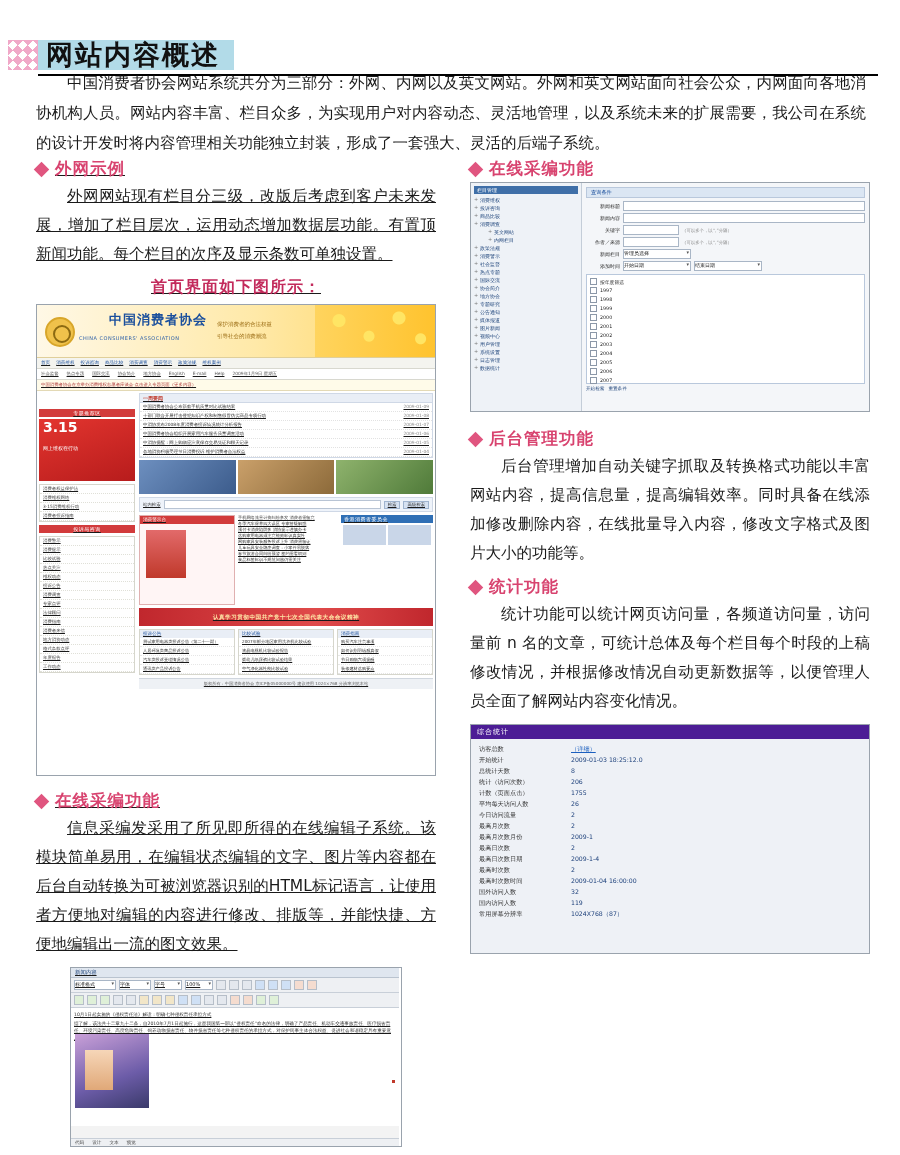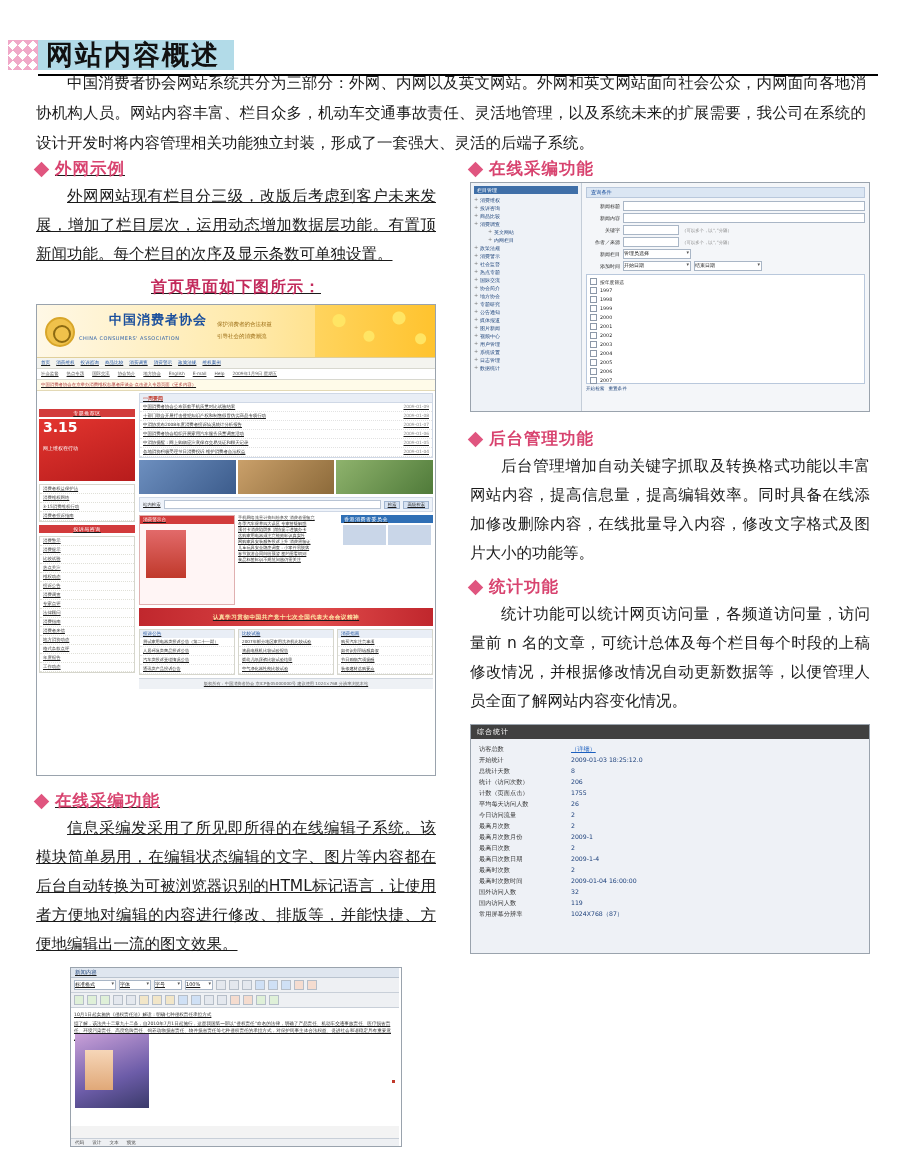--- a/index.html
+++ b/index.html
@@ -240,21 +240,21 @@
   .admin-foot {
     margin-top:2px; display:flex; gap:4px; font-size:4.6px; color:#24497e;
   }
 
   
   .stats {
     width:398px; height:228px; background:#eef1f6; font-size:6px; color:#222;
     position:relative;
   }
   .stats-title {
-    background:#404040; color:#fff; font-size:7px; padding:2px 6px; letter-spacing:1px;
+    background:#4c1d95; color:#fff; font-size:7px; padding:2px 6px; letter-spacing:1px;
   }
   .stats-rows { padding:4px 8px; }
   .st-row { display:flex; font-size:6.2px; line-height:11px; }
   .st-row .k { width:92px; color:#333; }
   .st-row .v { color:#1b3f7a; }
   .st-row .v.link { color:#1b5fbf; text-decoration:underline; }
 
   
   .editor {
     width:398px; height:178px; background:#f3f3f3; font-size:5px; position:relative;
@@ -298,21 +298,21 @@
 <body>
 
 <div class="page-header">
   <div class="checker"></div>
   <div class="title-bar">
     <span class="title-text">网站内容概述</span>
   </div>
   <div class="title-rule"></div>
 </div>
 
-<div class="intro">中国消费者协会网站系统共分为三部分：外网、内网以及英文网站。外网和英文网站面向社会公众，内网面向各地消协机构人员。网站内容丰富、栏目众多，机动车交通事故责任、灵活地管理，以及系统未来的扩展需要，我公司在系统的设计开发时将内容管理相关功能独立封装，形成了一套强大、灵活的后端子系统。</div>
+<div class="intro">中国消费者协会网站系统共分为三部分：外网、内网以及英文网站。外网和英文网站面向社会公众，内网面向各地消协机构人员。网站内容丰富、栏目众多，为实现用户对内容动态、灵活地管理，以及系统未来的扩展需要，我公司在系统的设计开发时将内容管理相关功能独立封装，形成了一套强大、灵活的后端子系统。</div>
 
 <div class="col-left">
 
   <div class="sec-head">
     <span class="diamond"></span>
     <span class="sec-title">外网示例</span>
   </div>
   <div class="sec-body">外网网站现有栏目分三级，改版后考虑到客户未来发展，增加了栏目层次，运用动态增加数据层功能。有置顶新闻功能。每个栏目的次序及显示条数可单独设置。</div>
   <div class="sub-center">首页界面如下图所示：</div>
 

